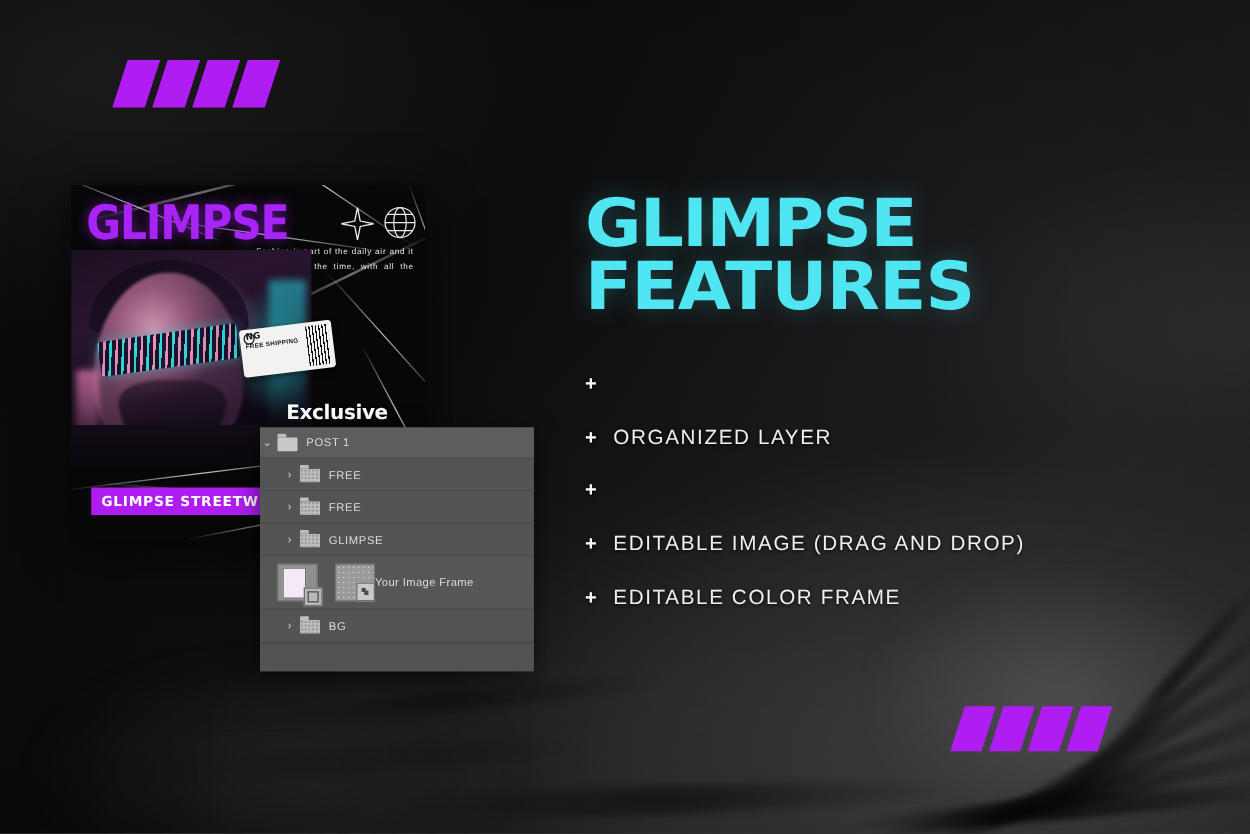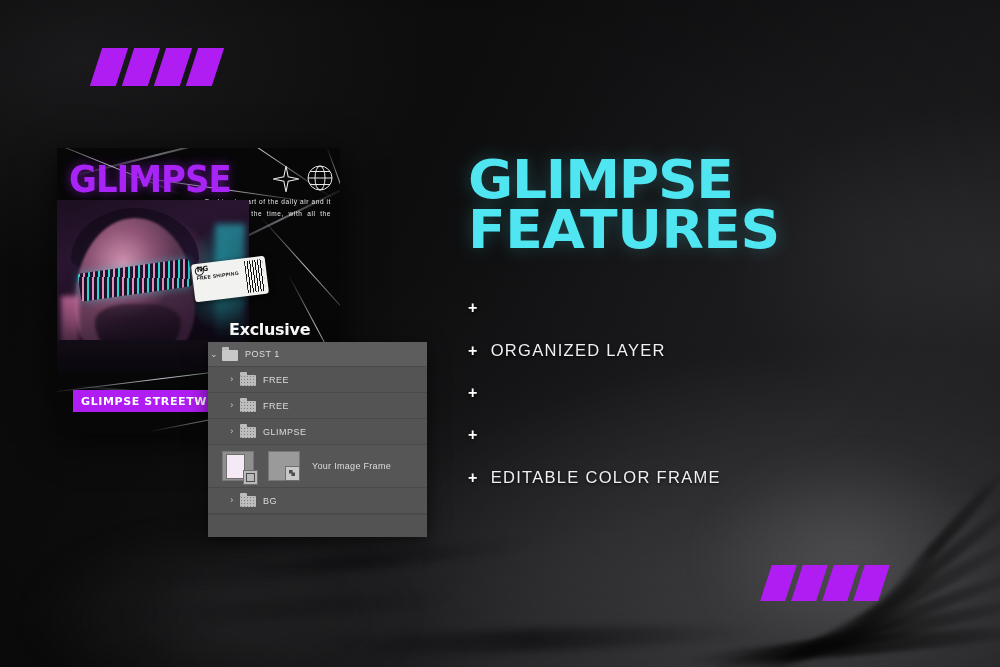--- a/index.html
+++ b/index.html
@@ -251,21 +251,21 @@
   .thumb-b .so{
     position:absolute;right:-1px;bottom:-1px;width:13px;height:13px;
     background:#c9c9c9;border:1px solid #6f6f6f;
   }
   .thumb-b .so:after{
     content:"";position:absolute;left:3px;top:3px;width:6px;height:6px;
     background:#4c4c4c;
     clip-path:polygon(0 0,60% 0,60% 40%,100% 40%,100% 100%,40% 100%,40% 60%,0 60%);
   }
   .frame-label{
-    margin-left:12px;color:#dcdcdc;font-size:9px;letter-spacing:.3px;
+    color:#dcdcdc;font-size:9px;letter-spacing:.3px;
   }
   .panel-foot{height:22px;background:#535353;border-top:1px solid #4a4a4a;}
 
   
   #features{
     position:absolute;left:468px;top:155px;width:470px;
   }
   .feat-title{
     font-family:"DejaVu Sans", sans-serif;
     font-weight:bold;
@@ -456,20 +456,21 @@
       </div>
       <div class="feat-item">
         <span class="feat-plus">+</span>
         <span>ORGANIZED LAYER</span>
       </div>
       <div class="feat-item">
         <span class="feat-plus">+</span>
       </div>
       <div class="feat-item">
         <span class="feat-plus">+</span>
+        <span>EDITABLE IMAGE  (DRAG AND DROP)</span>
       </div>
       <div class="feat-item">
         <span class="feat-plus">+</span>
         <span>EDITABLE COLOR FRAME</span>
       </div>
     </div>
   </div>
 
 </div>
 

